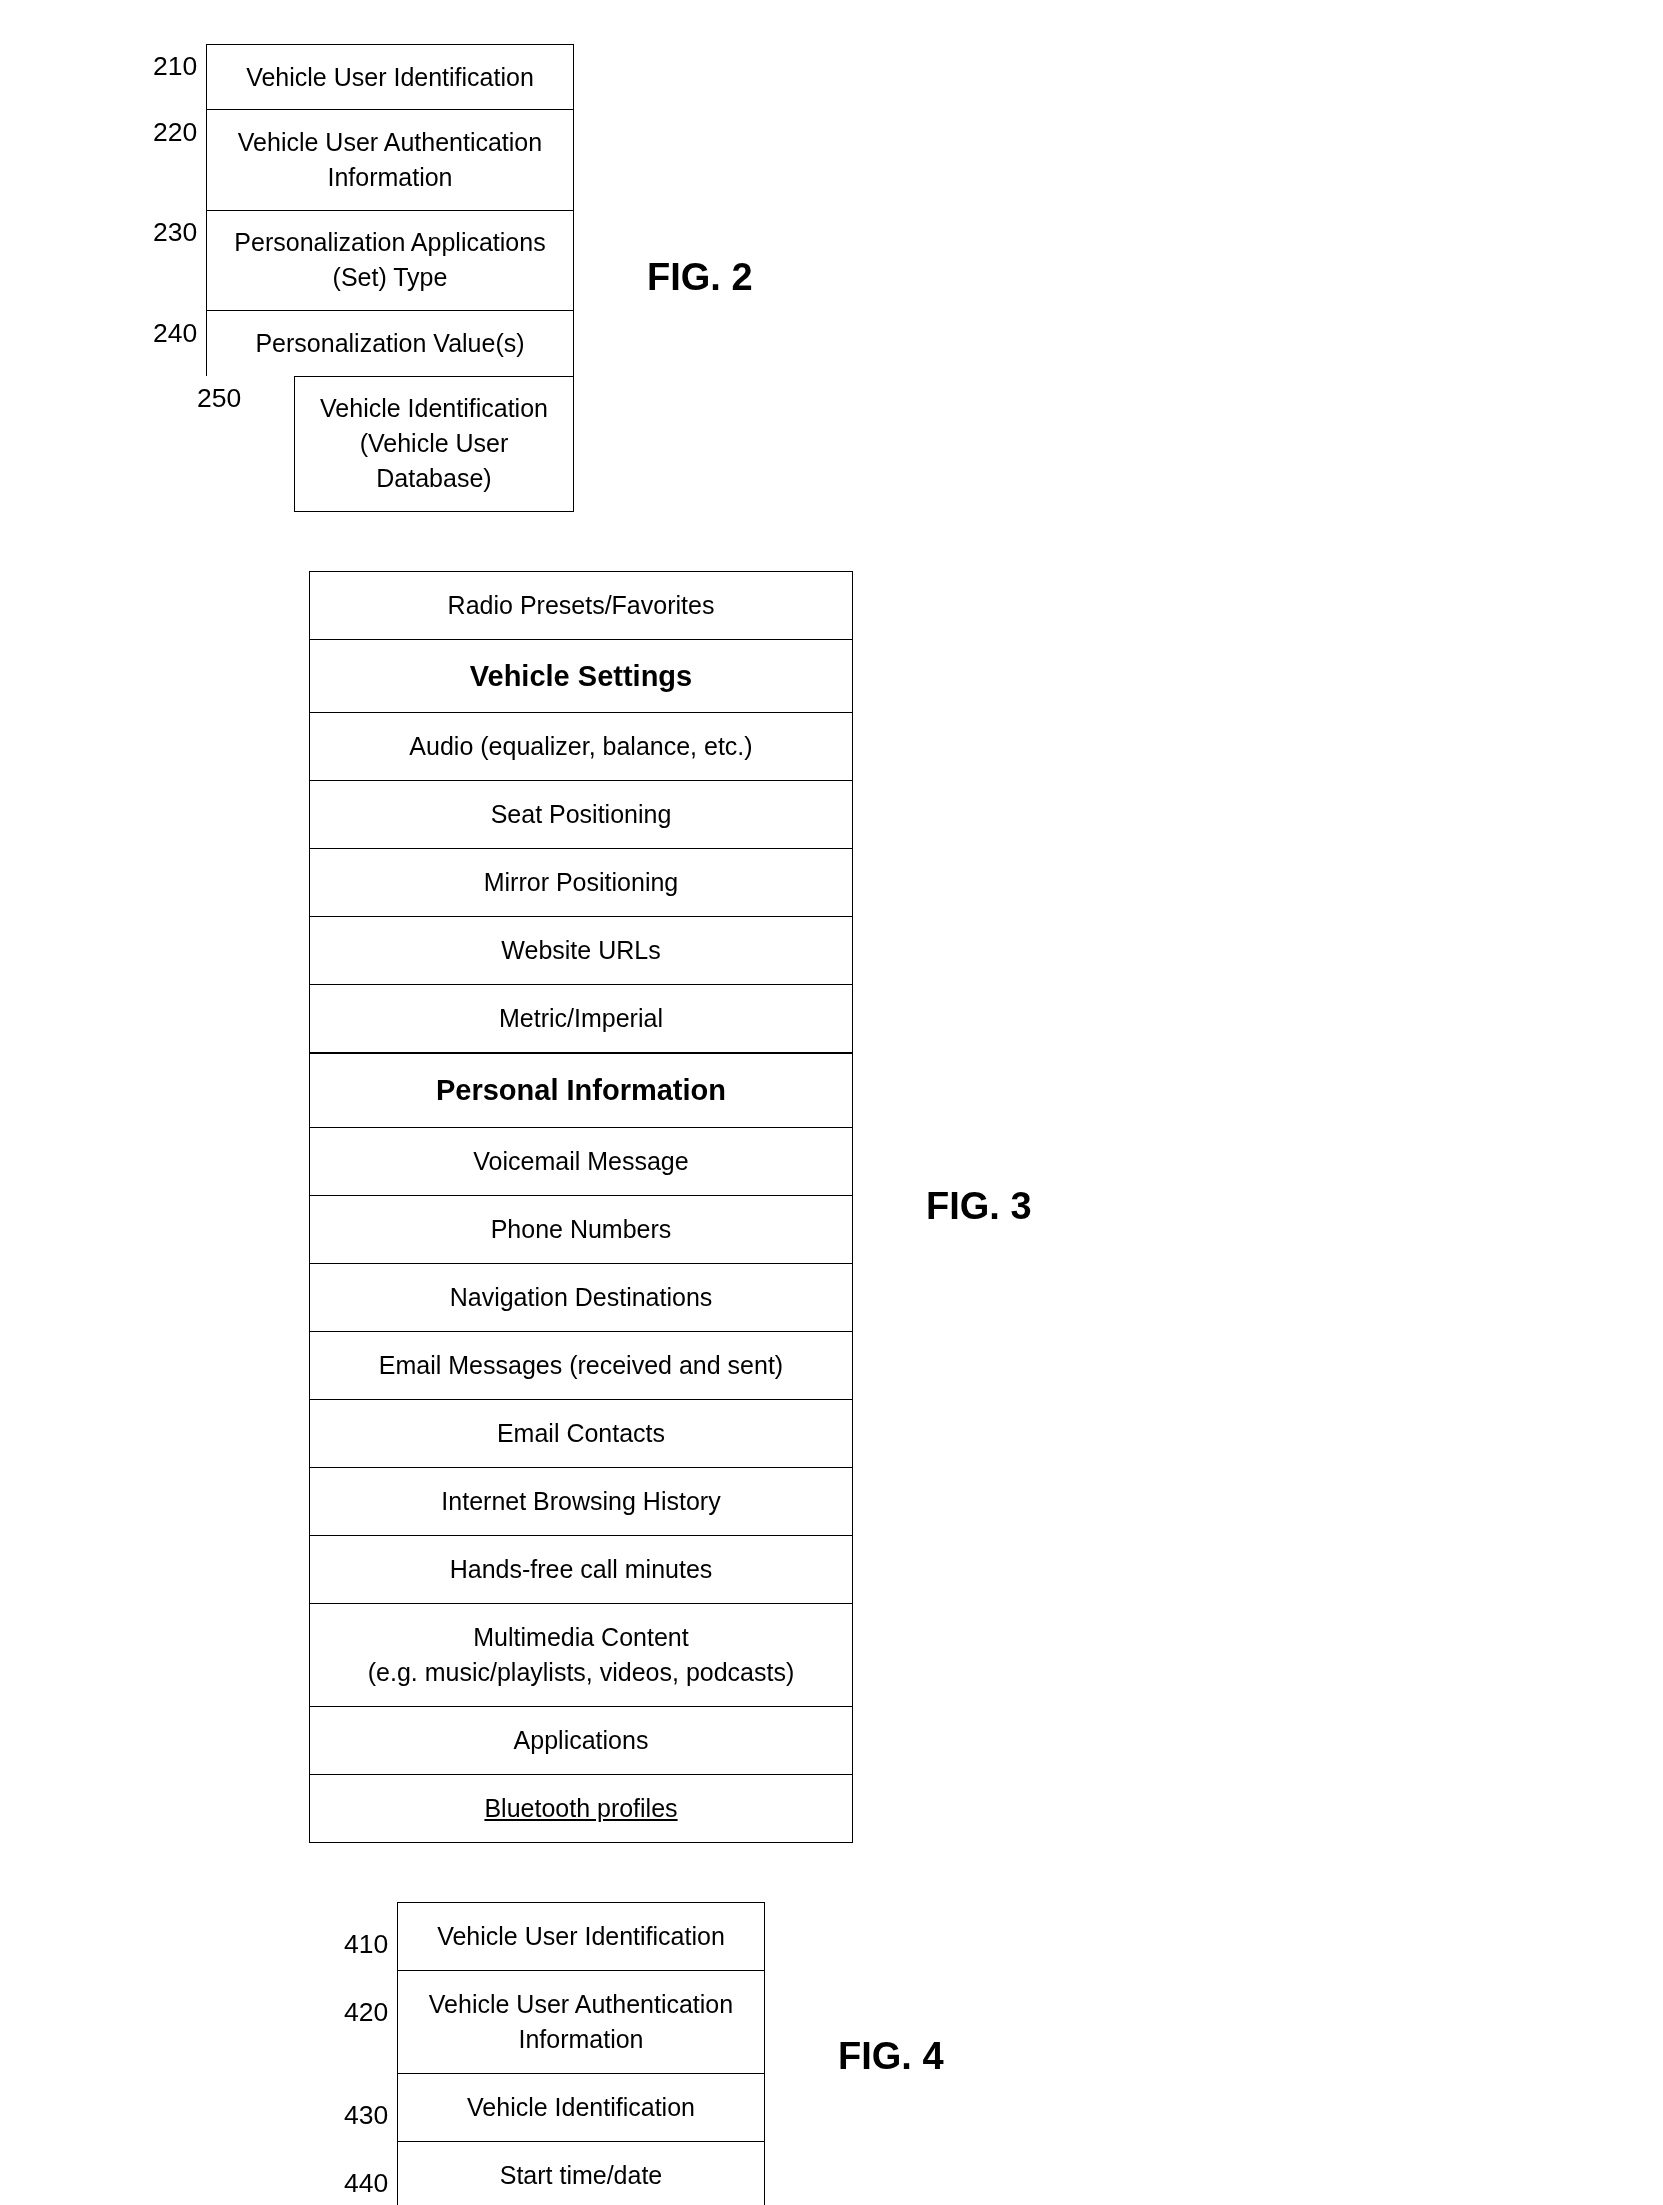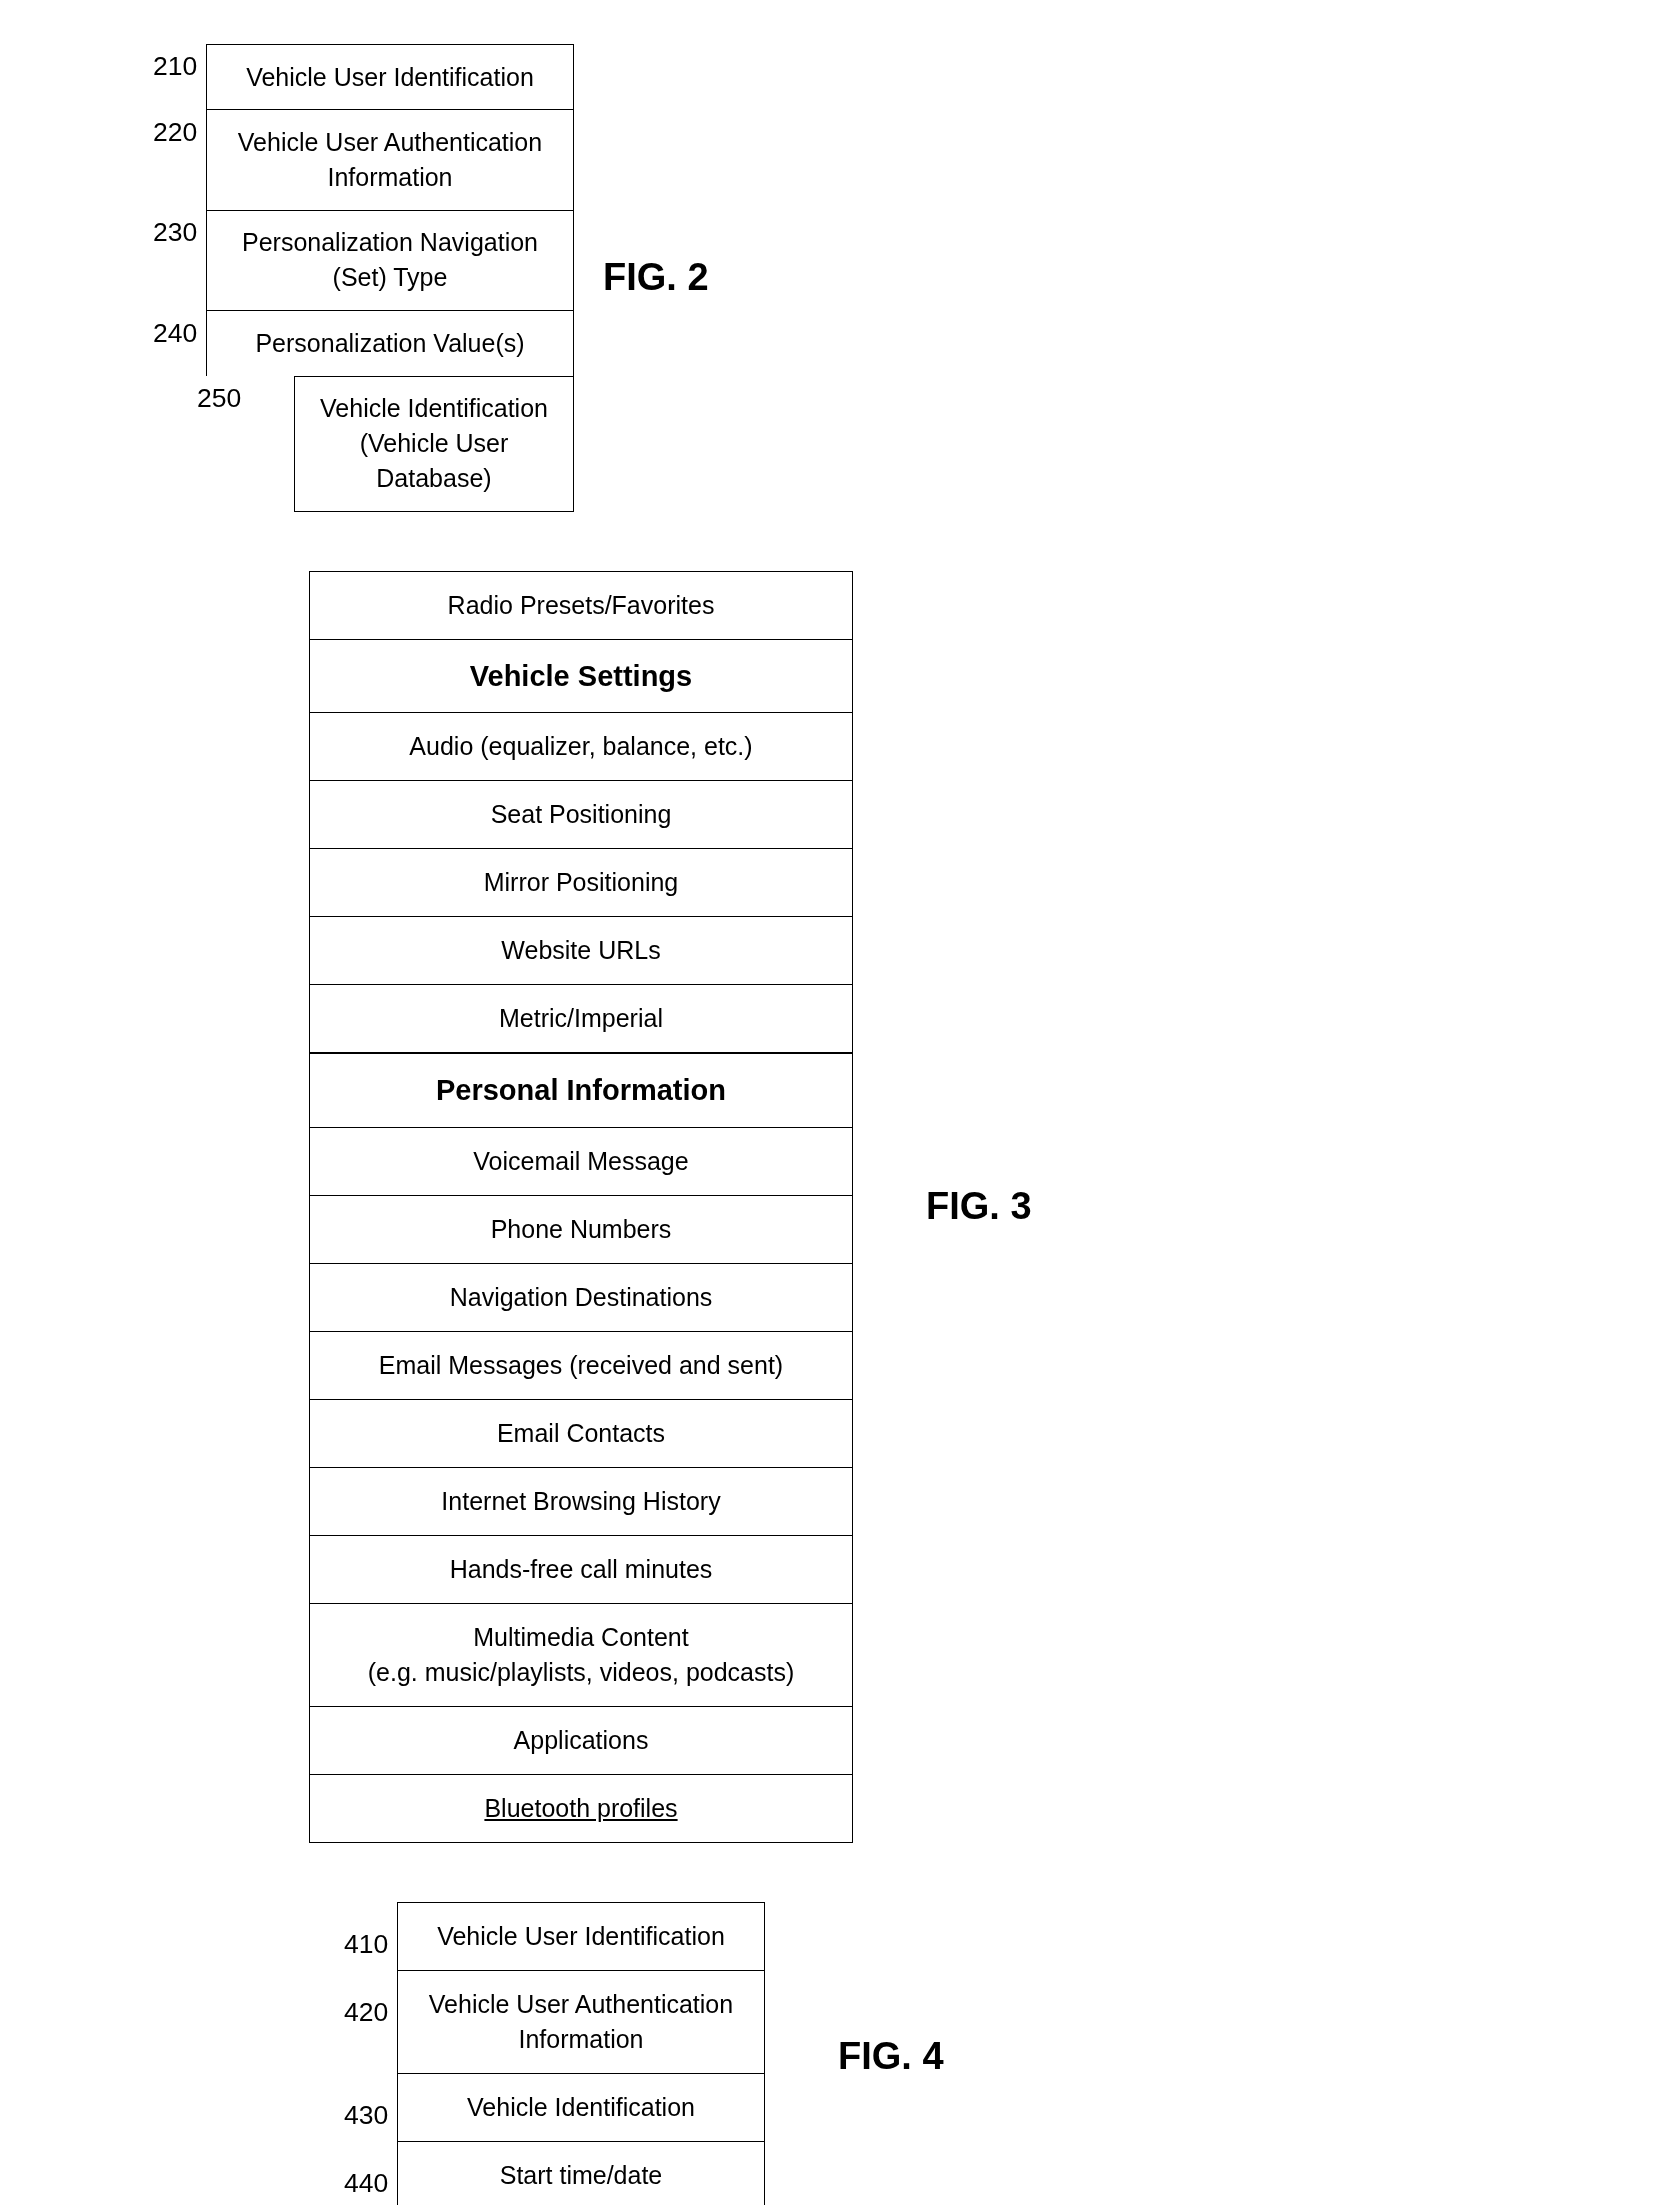--- a/index.html
+++ b/index.html
@@ -23,20 +23,21 @@
       flex-direction: column;
       align-items: flex-start;
       gap: 59px;
     }
 
     
     .fig2-section {
       display: flex;
       flex-direction: row;
       align-items: flex-start;
+      gap: 44px;
       margin-left: 59px;
     }
 
     .fig2-table {
       display: flex;
       flex-direction: column;
       width: 456px;
     }
 
     .fig2-row {
@@ -191,21 +192,21 @@
         <div class="fig2-cell">Vehicle User Identification</div>
       </div>
 
       <div class="fig2-row">
         <div class="fig2-label">220</div>
         <div class="fig2-cell">Vehicle User Authentication<br>Information</div>
       </div>
 
       <div class="fig2-row">
         <div class="fig2-label">230</div>
-        <div class="fig2-cell">Personalization Navigation (Set) Type</div>
+        <div class="fig2-cell">Personalization Applications (Set) Type</div>
       </div>
 
       <div class="fig2-row">
         <div class="fig2-label">240</div>
         <div class="fig2-cell">Personalization Value(s)</div>
       </div>
 
       <div class="fig2-row fig2-row-250" style="margin-left:44px;">
         <div class="fig2-label">250</div>
         <div class="fig2-cell" style="border:1.5px solid #000000;">Vehicle Identification<br>(Vehicle User Database)</div>

